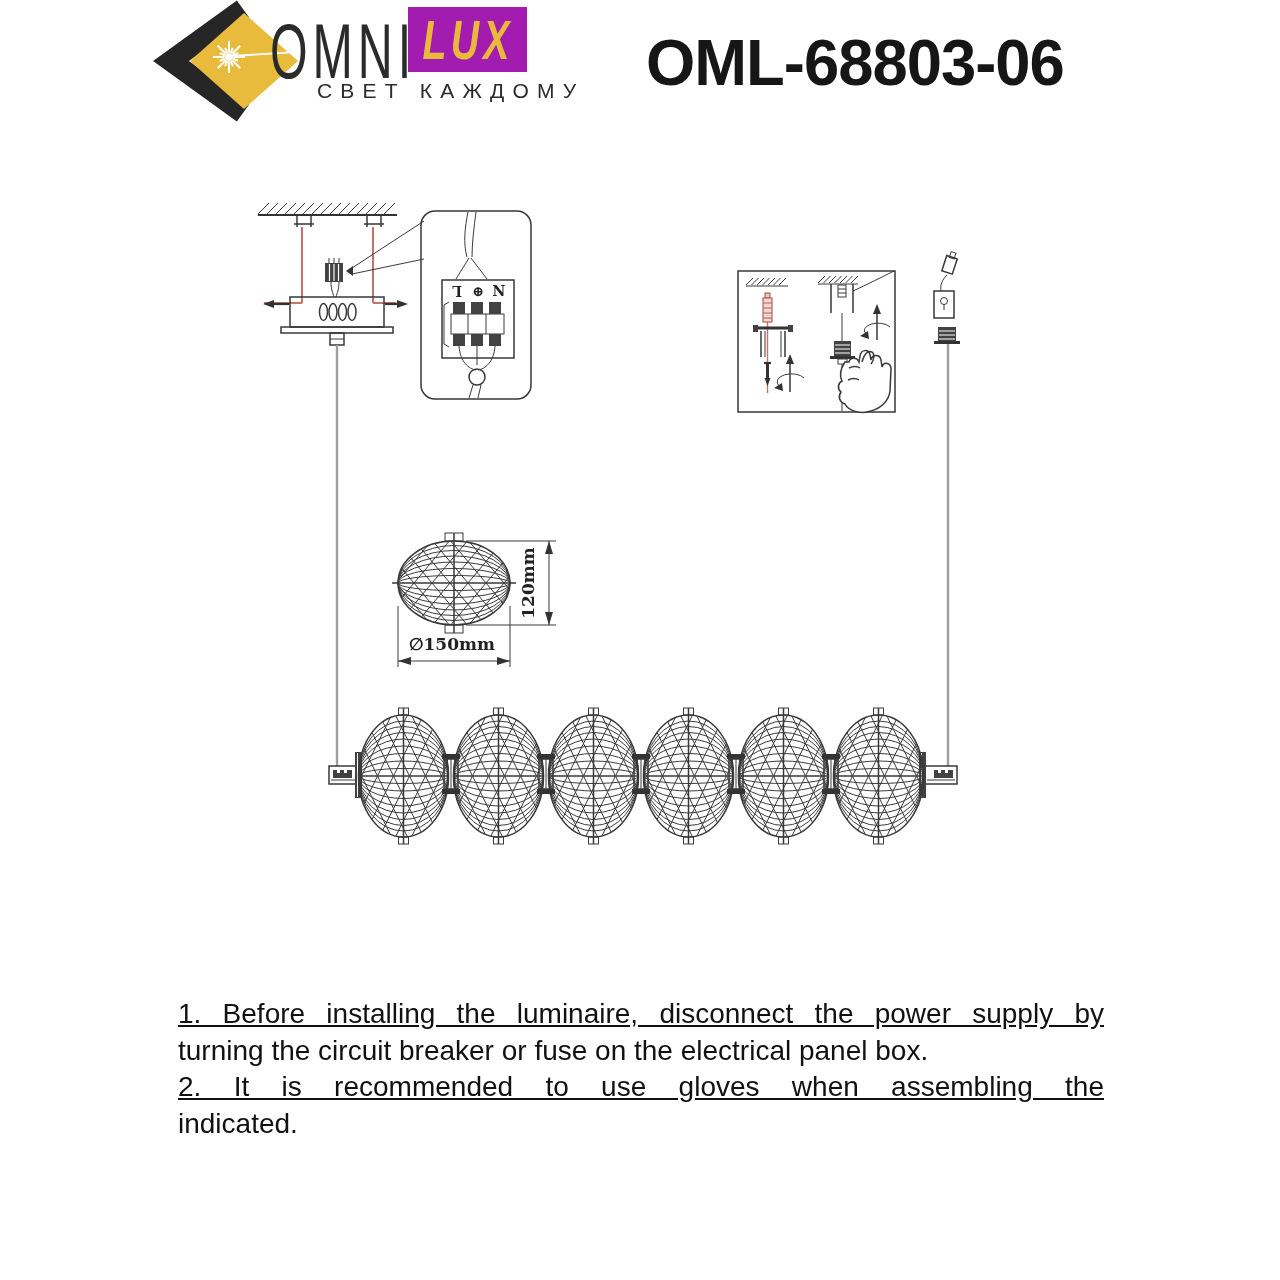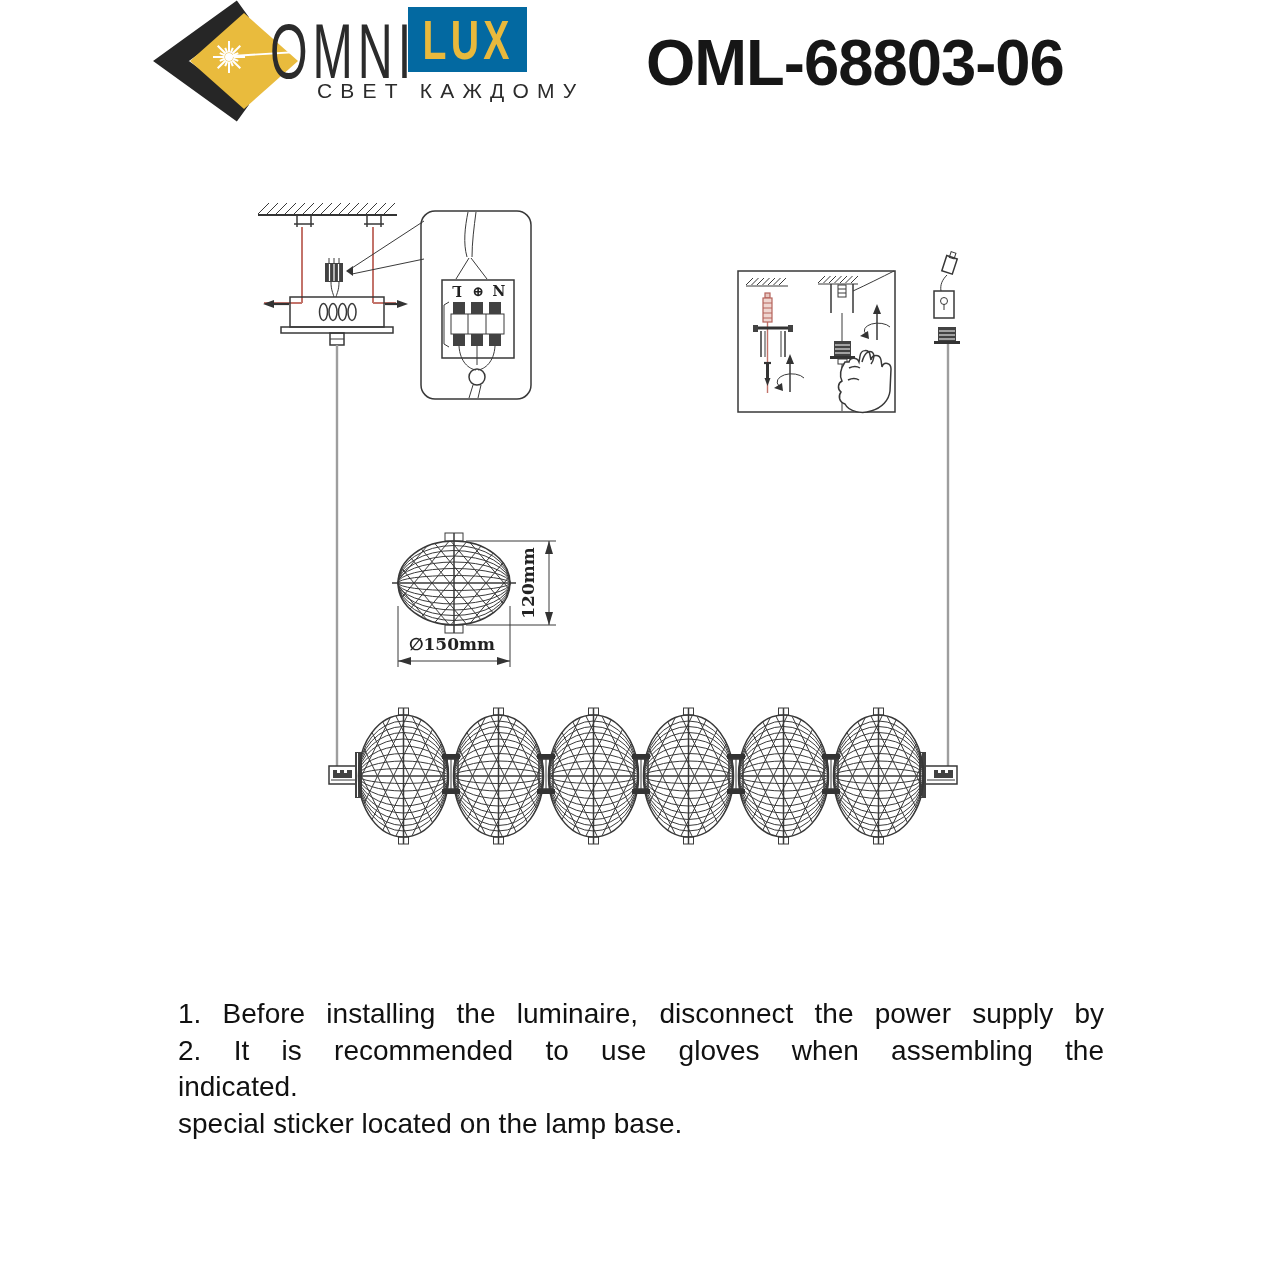--- a/index.html
+++ b/index.html
@@ -18,35 +18,35 @@
   .fd {fill:#424242;stroke:none;}
   .fb {fill:#333333;stroke:none;}
   .fw {fill:#ffffff;stroke:none;}
   text.dim {font:bold 17px "DejaVu Serif","DejaVu Sans",serif;fill:#222;}
   text.term{font:bold 14px "DejaVu Serif","DejaVu Sans",serif;fill:#222;}
 
   
   .omni{position:absolute;left:270px;top:12px;font-size:78px;line-height:1;
         font-weight:400;letter-spacing:8px;color:#2b2b2b;white-space:nowrap;
         transform:scaleX(0.62);transform-origin:left top;}
-  .luxbox{position:absolute;left:408px;top:7px;width:119px;height:65px;background:#0369a1;
-        display:flex;align-items:center;justify-content:center;}
+  .luxbox{position:absolute;left:408px;top:7px;width:119px;height:65px;background:#a21caf;
+        display:flex;align-items:center;justify-content:center;font-style:italic;}
   .luxtxt{font-size:56px;font-weight:700;letter-spacing:6px;color:#E9B93C;line-height:1;
         transform:scaleX(0.70);transform-origin:center;}
   .tagline{position:absolute;left:271px;top:79px;font-size:21px;letter-spacing:8.2px;
         color:#2b2b2b;white-space:nowrap;margin-left:46px;}
   .model{position:absolute;left:646px;top:26px;font-size:64px;font-weight:700;
         letter-spacing:-1px;color:#161616;white-space:nowrap;transform:scaleX(0.99);
         transform-origin:left top;}
 
   
   .instructions{position:absolute;left:178px;top:996px;width:926px;
         font-size:28px;line-height:36.6px;color:#111;}
   .instructions .ln{width:100%;}
-  .instructions .jl{text-align:justify;text-align-last:justify;}
+  .instructions .jl{text-align:justify;text-align-last:justify;text-decoration:underline;}
 </style>
 </head>
 <body>
 
 <div id="page">
 
   <svg id="diagram" viewBox="0 0 1280 1280" xmlns="http://www.w3.org/2000/svg" xmlns:xlink="http://www.w3.org/1999/xlink">
     <defs>
       <g id="cage">
           <ellipse cx="0" cy="0" rx="45" ry="61" class="s" stroke-width="1.7"></ellipse>
@@ -409,17 +409,17 @@
 
   <div class="omni">OMNI</div>
   <div class="luxbox">
     <span class="luxtxt">LUX</span>
   </div>
   <div class="tagline">СВЕТ КАЖДОМУ</div>
   <div class="model">OML-68803-06</div>
 
   <div class="instructions">
     <div class="ln jl">1. Before installing the luminaire, disconnect the power supply by</div>
+    <div class="ln">turning the circuit breaker or fuse on the electrical panel box.</div>
     <div class="ln jl">2. It is recommended to use gloves when assembling the</div>
     <div class="ln">indicated.</div>
-    <div class="ln">special sticker located on the lamp base.</div>
   </div>
 </div>
 
 </body></html>

